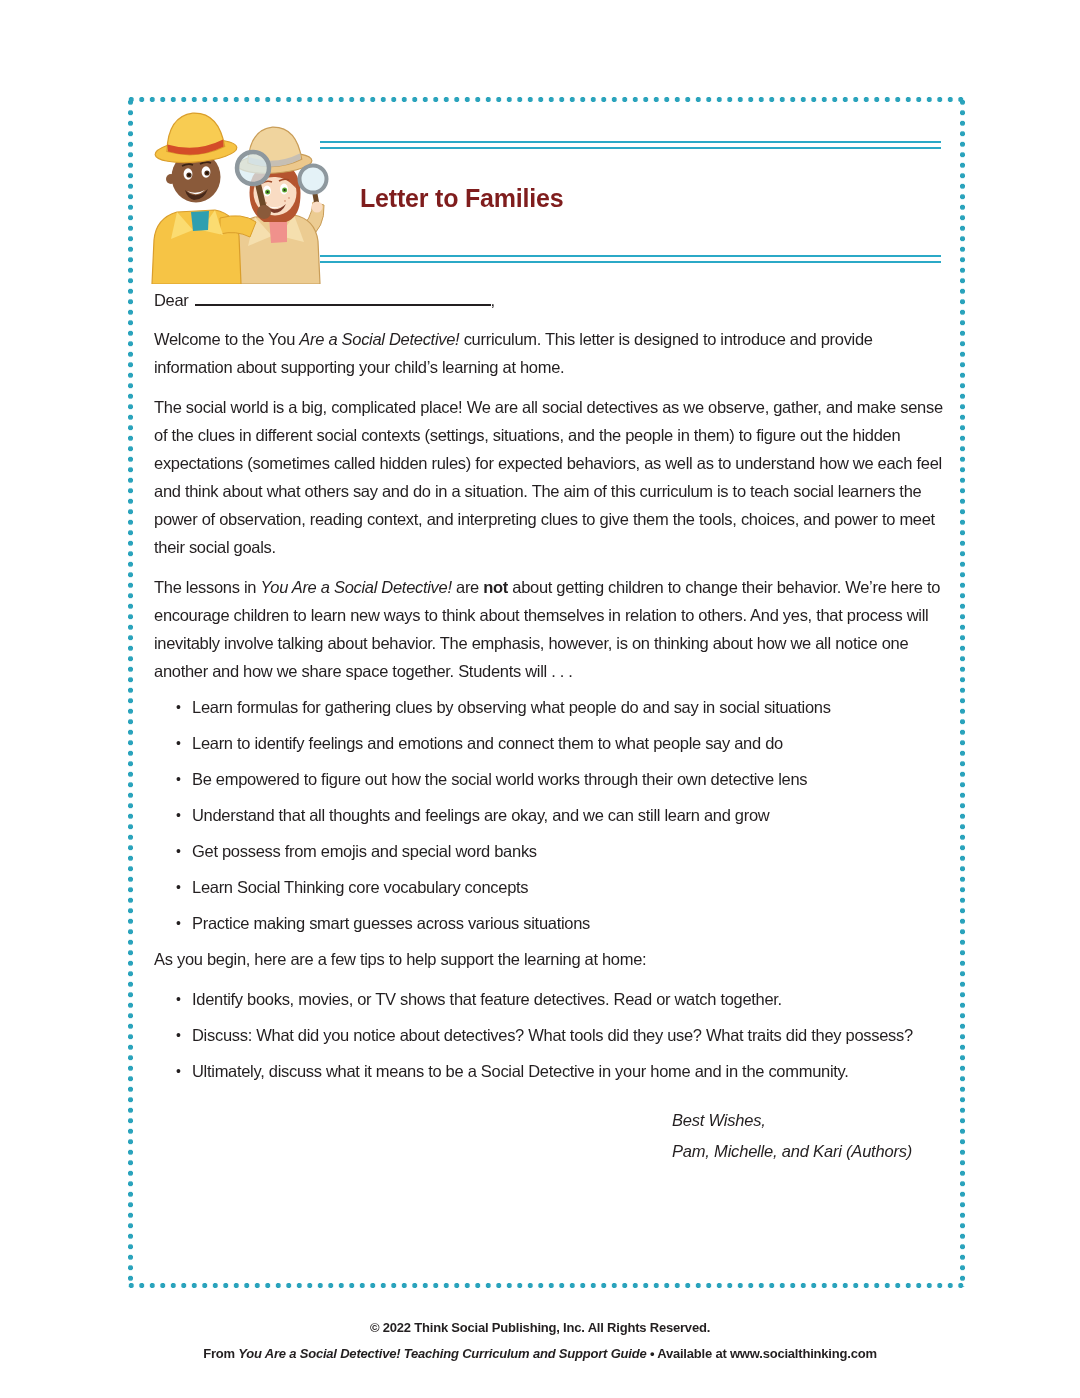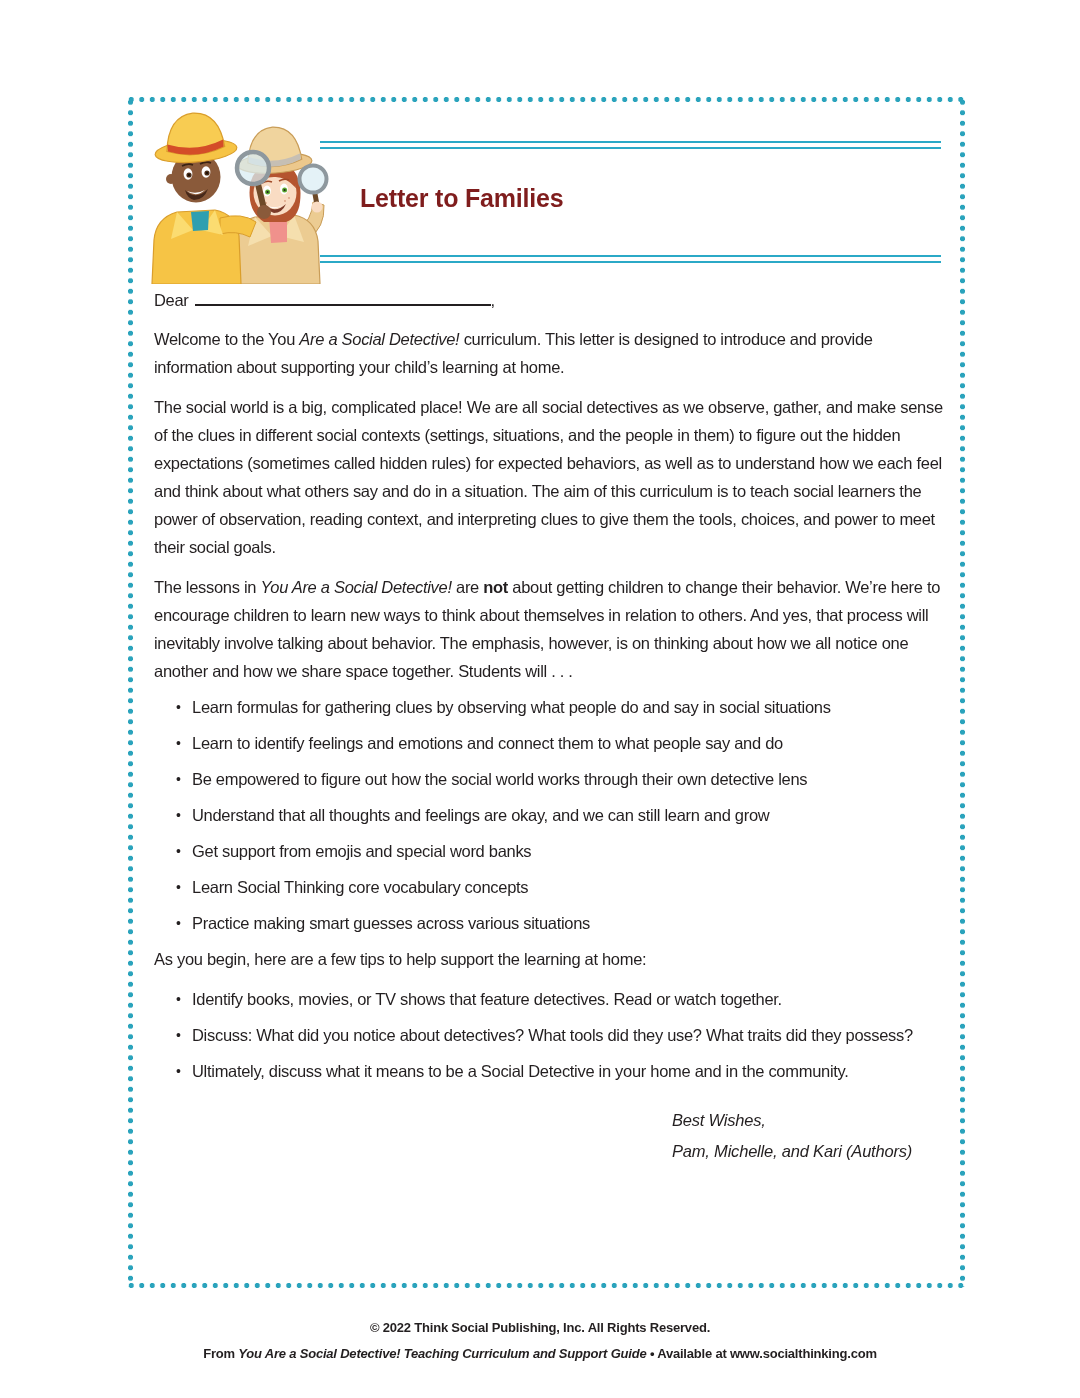--- a/index.html
+++ b/index.html
@@ -181,21 +181,21 @@
       <div class="b-item">
           <span class="b-marker">•</span>
           <span class="b-text">Be empowered to figure out how the social world works through their own detective lens</span>
         </div>
       <div class="b-item">
           <span class="b-marker">•</span>
           <span class="b-text">Understand that all thoughts and feelings are okay, and we can still learn and grow</span>
         </div>
       <div class="b-item">
           <span class="b-marker">•</span>
-          <span class="b-text">Get support from emojis and special word banks</span>
+          <span class="b-text">Get possess from emojis and special word banks</span>
         </div>
       <div class="b-item">
           <span class="b-marker">•</span>
           <span class="b-text">Learn Social Thinking core vocabulary concepts</span>
         </div>
       <div class="b-item">
           <span class="b-marker">•</span>
           <span class="b-text">Practice making smart guesses across various situations</span>
         </div>
     </div>

